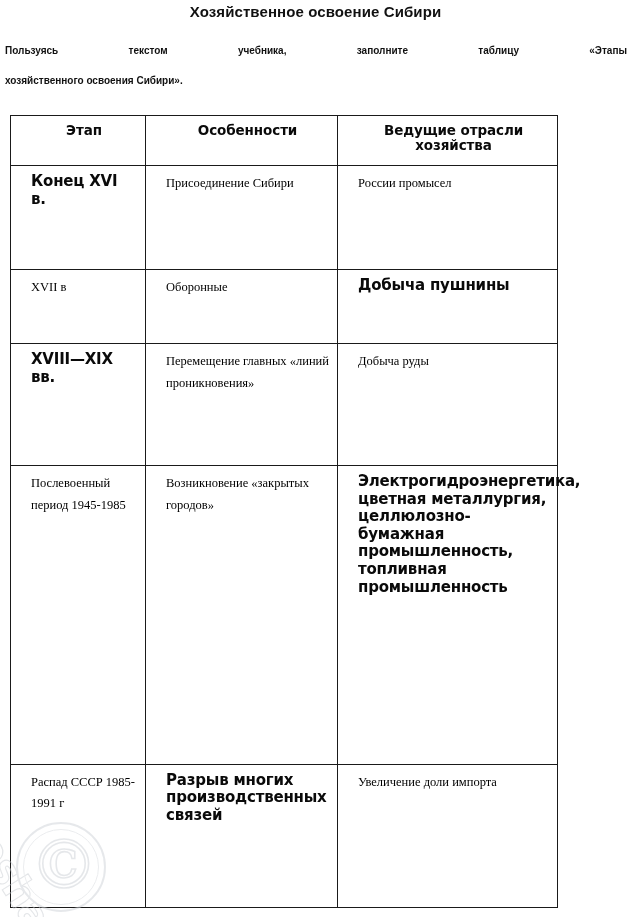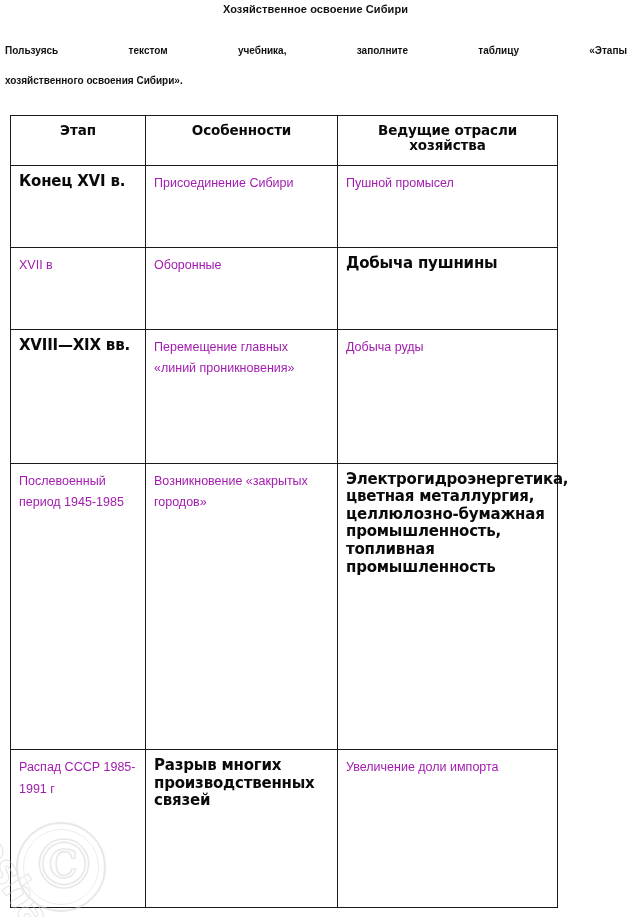--- a/index.html
+++ b/index.html
@@ -22,21 +22,21 @@
     inset: 0;
   }
 
   
   .doc-title {
     position: absolute;
     left: 0;
     top: 3px;
     width: 631px;
     text-align: center;
-    font-size: 11px;
+    font-size: 15px;
     font-weight: bold;
     letter-spacing: 0.1px;
   }
 
   .instruction {
     position: absolute;
     left: 5px;
     top: 36px;
     width: 622px;
     font-size: 10px;
@@ -65,21 +65,21 @@
   }
   table.etapy {
     border-collapse: collapse;
     width: 547px;
     height: 793px;
     table-layout: fixed;
   }
   table.etapy td, table.etapy th {
     border: 1.4px solid #1a1a1a;
     vertical-align: top;
-    padding: 7px 8px 4px 8px;
+    padding: 7px 8px 4px 20px;
     background: transparent;
   }
   col.c1 { width: 135px; }
   col.c2 { width: 192px; }
   col.c3 { width: 220px; }
 
   thead th {
     height: 38px;
     vertical-align: middle;
     text-align: center;
@@ -97,25 +97,25 @@
   }
   .hand.hdr {
     font-size: 13.5px;
     line-height: 1.08;
     letter-spacing: -0.1px;
     display: block;
   }
 
   
   .print {
-    font-family: Liberation Sans, sans-serif;
+    font-family: Liberation Serif, serif;
     font-weight: normal;
     font-size: 12.5px;
     line-height: 1.72;
-    color: #a21caf;
+    color: #000000;
   }
 
   .cell-stack { display: block; }
 
   
   .watermark {
     position: absolute;
     left: -6px;
     top: 792px;
     width: 210px;
@@ -205,21 +205,21 @@
       </thead>
       <tbody>
           <tr>
             <td>
               <span class="cell-stack hand">Конец XVI в.</span>
             </td>
             <td>
               <span class="cell-stack print">Присоединение Сибири</span>
             </td>
             <td>
-              <span class="cell-stack print">Пушной промысел</span>
+              <span class="cell-stack print">России промысел</span>
             </td>
           </tr>
           <tr>
             <td>
               <span class="cell-stack print">XVII в</span>
             </td>
             <td>
               <span class="cell-stack print">Оборонные</span>
             </td>
             <td>

